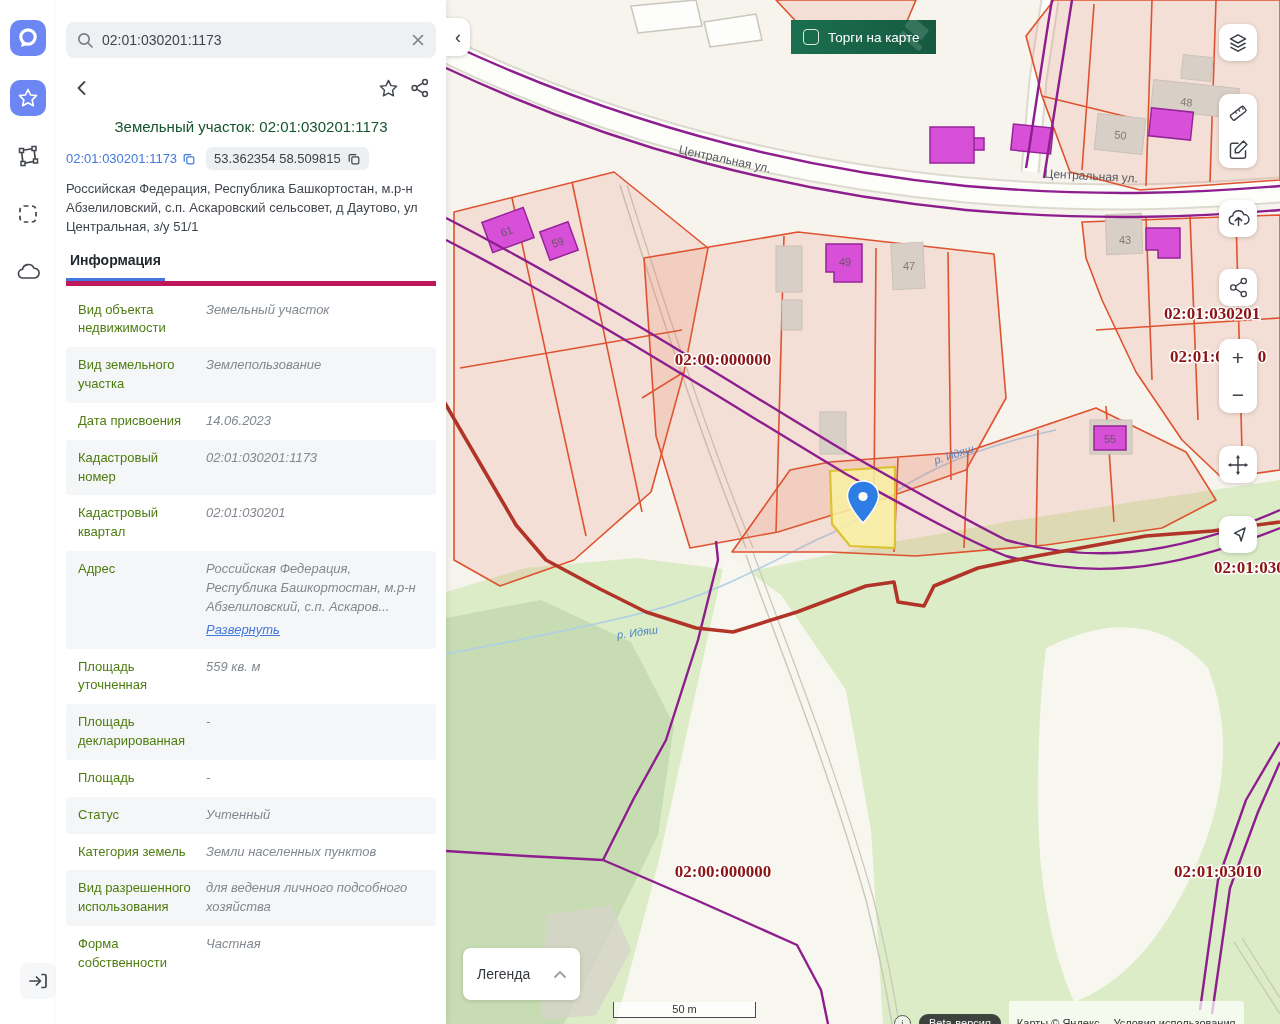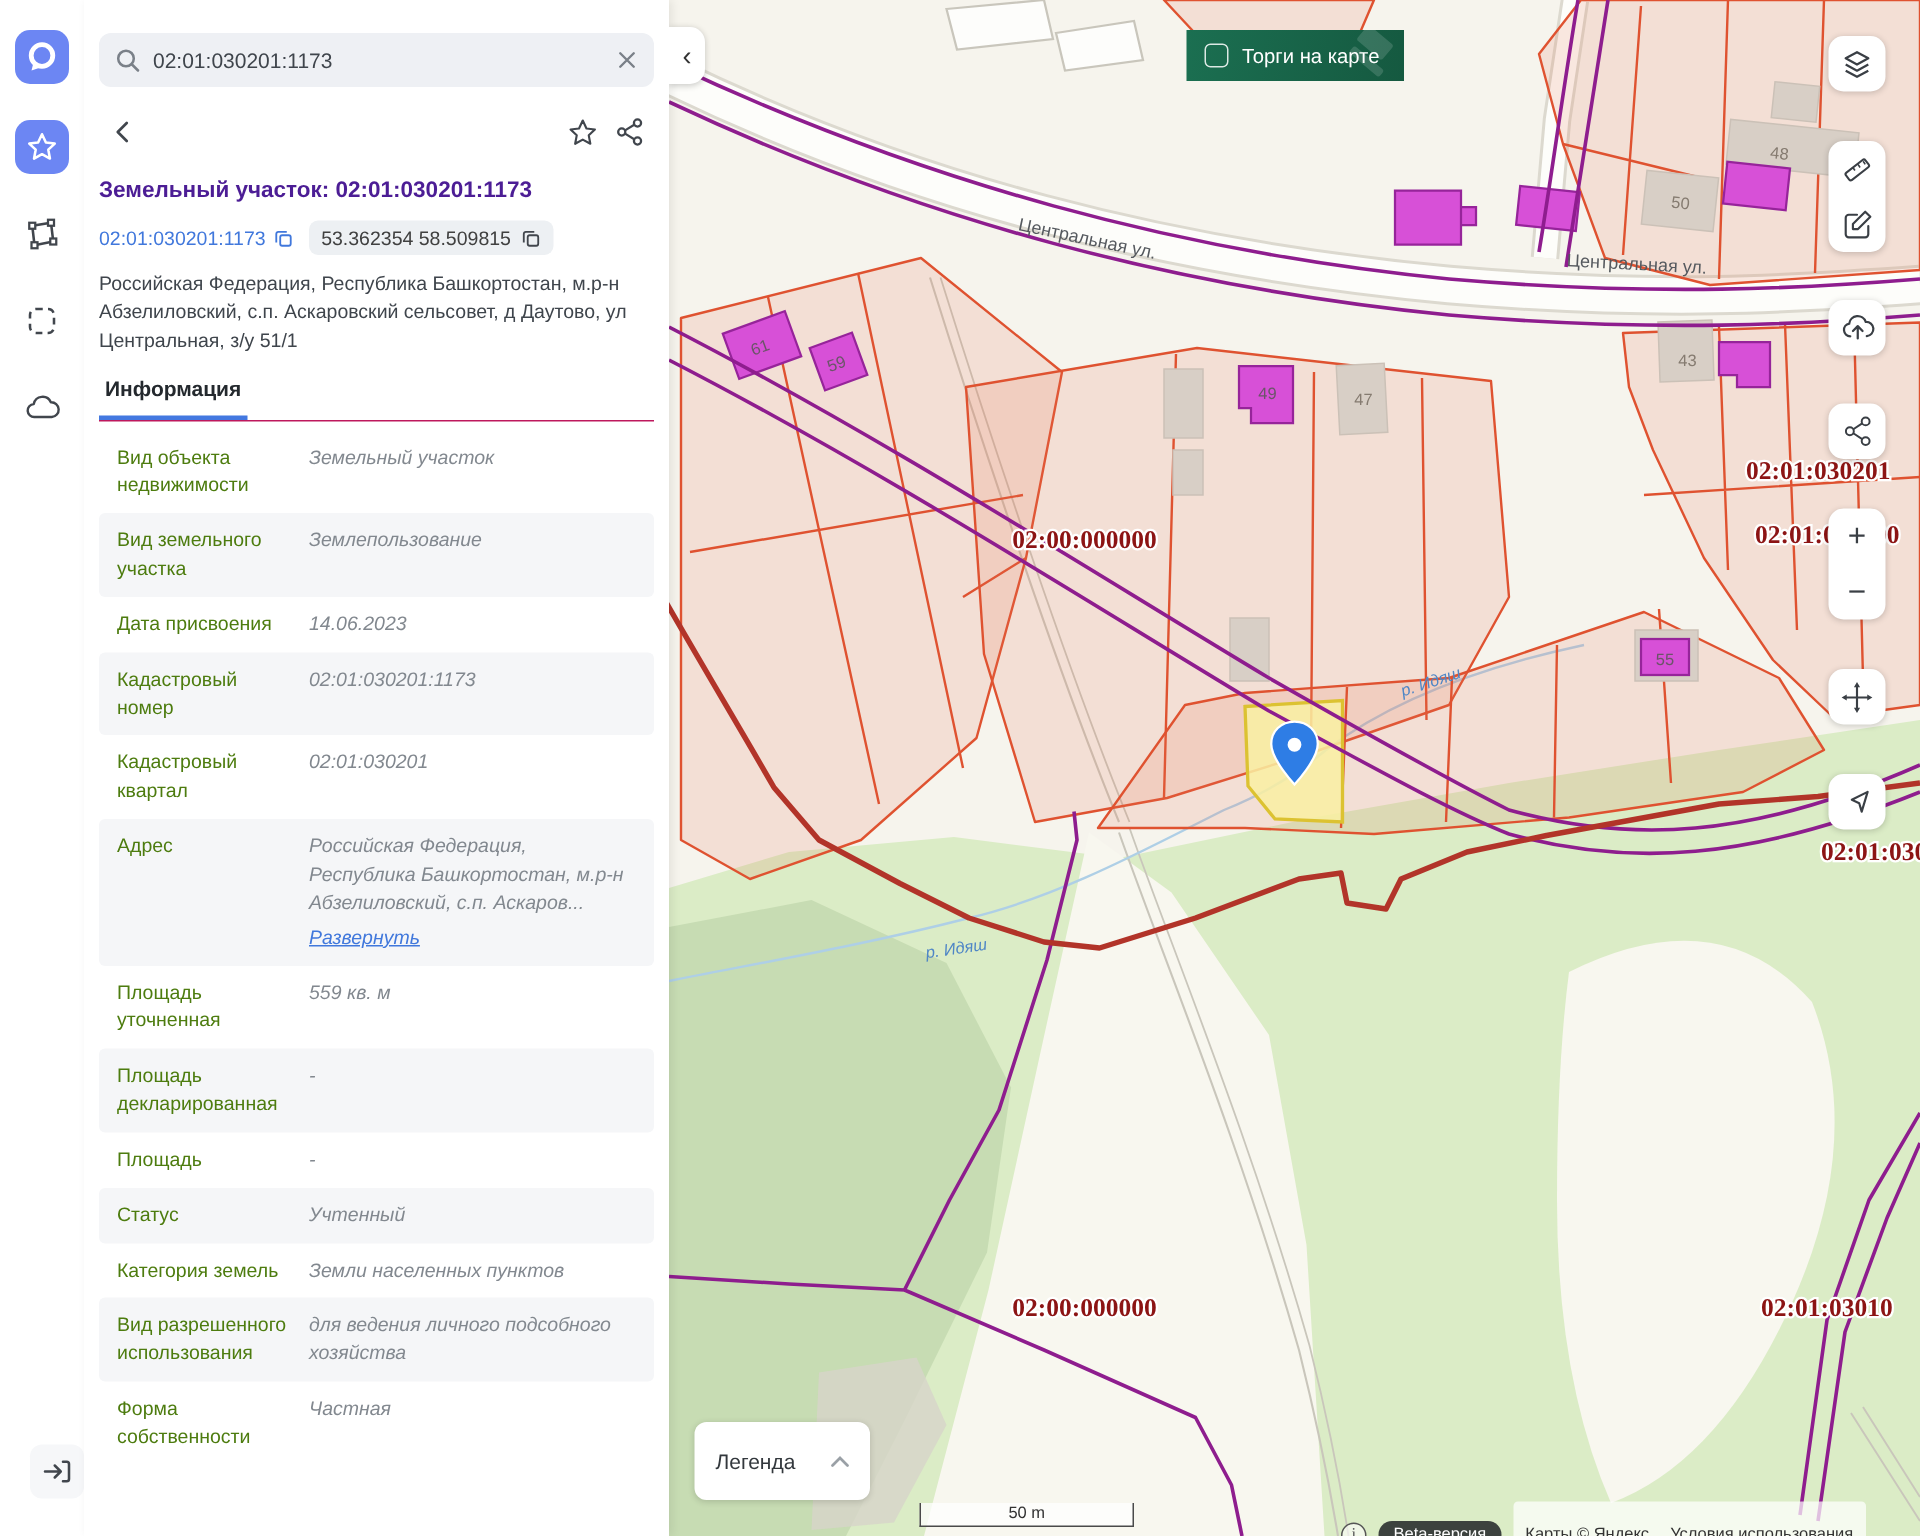--- a/index.html
+++ b/index.html
@@ -20,27 +20,27 @@
   .panel { width:390px; flex:0 0 390px; height:1024px; background:#fff; position:relative;
     box-shadow:2px 0 6px rgba(0,0,0,.08); z-index:5; overflow:hidden; }
   .searchbar { margin:22px 10px 0 10px; height:36px; background:#eef0f4; border-radius:8px;
     display:flex; align-items:center; padding:0 10px; }
   .searchbar input { flex:1; border:none; background:transparent; outline:none; font-size:14px;
     color:#3f454c; font-family:"Liberation Sans",sans-serif; margin-left:8px; }
   .hdr-row { margin:14px 10px 0 10px; display:flex; align-items:center; }
   .icon-btn { width:32px; height:32px; border-radius:8px; display:flex; align-items:center;
     justify-content:center; cursor:pointer; background:transparent; border:none; }
   .hdr-spacer { flex:1; }
-  .p-title { margin:14px 10px 0 10px; font-size:15px; font-weight:bold; color:#4c1d95; }
+  .p-title { margin:14px 10px 0 10px; font-size:15px; font-weight:normal; color:#14532d;text-align:center; }
   .chip-row { margin:12px 10px 0 10px; display:flex; align-items:center; gap:10px; }
   .cad-link { color:#4178dc; font-size:13px; display:flex; align-items:center; gap:5px; cursor:pointer; }
   .coord-chip { background:#edf0f3; border-radius:6px; padding:4px 8px; font-size:13px; color:#404040;
     display:flex; align-items:center; gap:6px; }
   .addr { margin:10px 10px 0 10px; font-size:13px; line-height:1.45; color:#3f454c; }
-  .tabs { margin:14px 10px 0 10px; border-bottom:1px solid #be185d; position:relative; }
+  .tabs { margin:14px 10px 0 10px; border-bottom:5px solid #be185d; position:relative; }
   .tab { display:inline-block; padding:0 4px 10px 4px; font-size:14px; font-weight:bold;
     color:#24292e; cursor:pointer; border-bottom:3px solid #4378e0; }
   .info-table { margin:6px 10px 0 10px; }
   .irow { display:flex; padding:9px 12px; font-size:13px; line-height:1.45; border-radius:4px; }
   .irow.striped { background:#f5f6f8; }
   .irow .lbl { width:128px; flex:0 0 128px; color:#4d7c0f; padding-right:12px; }
   .irow .val { flex:1; color:#82888f;font-style:italic; }
   .expand-link { display:block; margin-top:4px; color:#4178dc; text-decoration:underline; cursor:pointer; }
 
   

